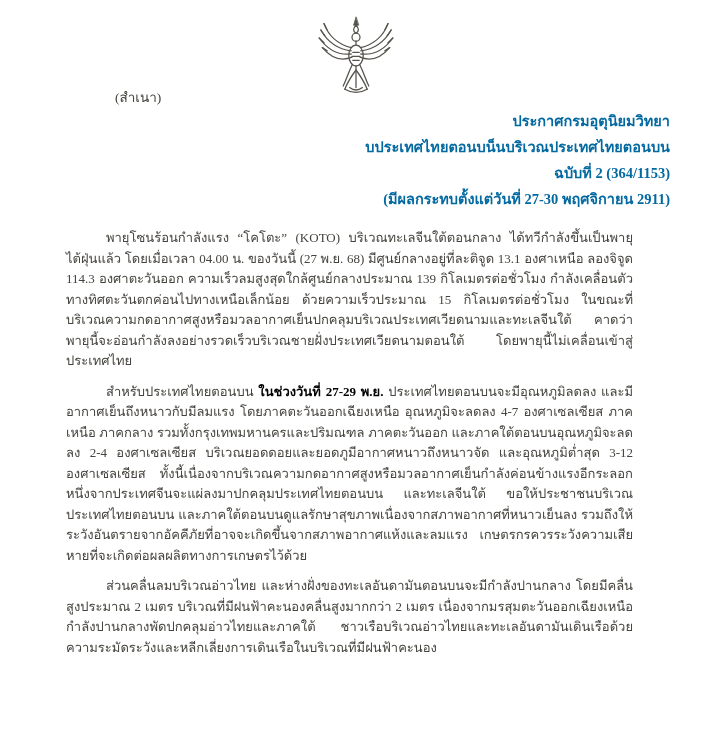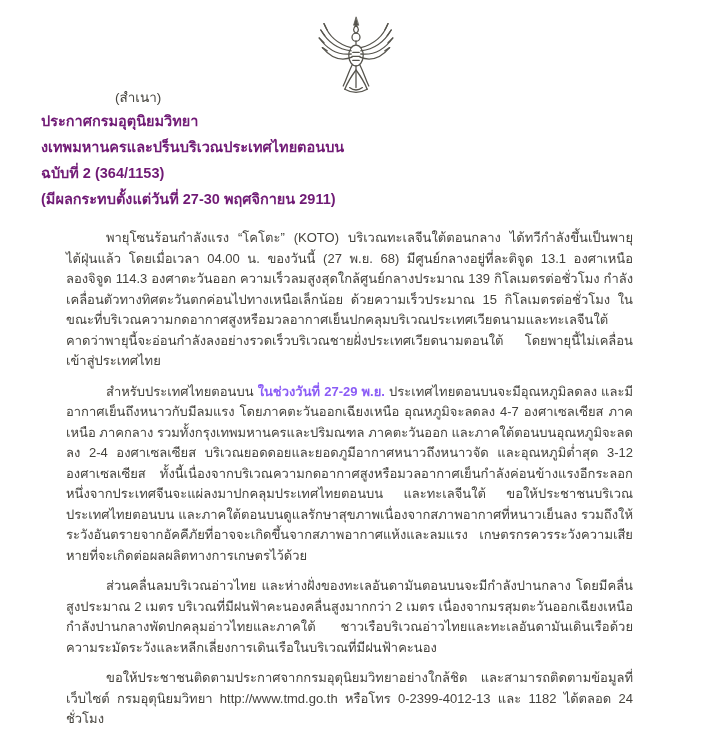--- a/index.html
+++ b/index.html
@@ -2,43 +2,43 @@
 <html><head>
 <meta charset="utf-8">
 <style>
   html,body { margin:0; padding:0; background:#ffffff; }
   .page {
     position:relative;
     width:629px; height:740px;
     margin:0 auto;
     background:#ffffff;
     overflow:hidden;
-    font-family:Liberation Sans, sans-serif;
+    font-family:Liberation Serif, serif;
     color:#45433d;
     border-radius:19px;
   }
   .emblem-wrap { padding-top:14px; text-align:center; line-height:0; }
   .emblem-wrap svg { width:100px; height:88px; }
   .copy-label {
     position:absolute; top:86px; left:74px;
     font-size:13.5px; color:#45433d;
   }
   .title-block { margin-top:6px; }
   .title-line {
-    text-align:left; font-weight:700;
+    text-align:right; font-weight:700;
     font-size:14.5px; line-height:26px;
-    color:#701a75;
+    color:#0369a1;
   }
   .content { width:579px; margin:16px auto 0; }
   .para {
     font-size:13px; line-height:20.5px;
     text-align:justify; text-indent:40px;
     color:#45433d; margin:0 12px 10px 0;
   }
-  .para b { color:#8b5cf6; }
+  .para b { color:#000000; }
 </style>
 </head>
 <body>
 
 <div class="page">
 
   <div class="emblem-wrap">
     <svg viewBox="0 0 120 110" xmlns="http://www.w3.org/2000/svg">
       <g stroke="#56544d" fill="none" stroke-width="1.6" stroke-linecap="round" stroke-linejoin="round">
         <path d="M60,4 L57,14 L63,14 Z" fill="#56544d" stroke-width="1"></path>
@@ -64,29 +64,28 @@
         <path d="M46,94 Q60,102 74,94"></path>
         <path d="M52,92 Q60,98 68,92"></path>
       </g>
     </svg>
   </div>
 
   <div class="copy-label">(สำเนา)</div>
 
   <div class="title-block">
     <div class="title-line">ประกาศกรมอุตุนิยมวิทยา</div>
-    <div class="title-line">งเทพมหานครและปร็นบริเวณประเทศไทยตอนบน</div>
+    <div class="title-line">บประเทศไทยตอนบน็นบริเวณประเทศไทยตอนบน</div>
     <div class="title-line">ฉบับที่ 2 (364/1153)</div>
     <div class="title-line">(มีผลกระทบตั้งแต่วันที่ 27-30 พฤศจิกายน 2911)</div>
   </div>
 
   <div class="content">
     <p class="para">พายุโซนร้อนกำลังแรง “โคโตะ” (KOTO) บริเวณทะเลจีนใต้ตอนกลาง ได้ทวีกำลังขึ้นเป็นพายุไต้ฝุ่นแล้ว โดยเมื่อเวลา 04.00 น. ของวันนี้ (27 พ.ย. 68) มีศูนย์กลางอยู่ที่ละติจูด 13.1 องศาเหนือ ลองจิจูด 114.3 องศาตะวันออก ความเร็วลมสูงสุดใกล้ศูนย์กลางประมาณ 139 กิโลเมตรต่อชั่วโมง กำลังเคลื่อนตัวทางทิศตะวันตกค่อนไปทางเหนือเล็กน้อย ด้วยความเร็วประมาณ 15 กิโลเมตรต่อชั่วโมง ในขณะที่บริเวณความกดอากาศสูงหรือมวลอากาศเย็นปกคลุมบริเวณประเทศเวียดนามและทะเลจีนใต้ คาดว่าพายุนี้จะอ่อนกำลังลงอย่างรวดเร็วบริเวณชายฝั่งประเทศเวียดนามตอนใต้ โดยพายุนี้ไม่เคลื่อนเข้าสู่ประเทศไทย</p>
 
     <p class="para"><span>สำหรับประเทศไทยตอนบน </span><b>ในช่วงวันที่ 27-29 พ.ย.</b><span> ประเทศไทยตอนบนจะมีอุณหภูมิลดลง และมีอากาศเย็นถึงหนาวกับมีลมแรง โดยภาคตะวันออกเฉียงเหนือ อุณหภูมิจะลดลง 4-7 องศาเซลเซียส ภาคเหนือ ภาคกลาง รวมทั้งกรุงเทพมหานครและปริมณฑล ภาคตะวันออก และภาคใต้ตอนบนอุณหภูมิจะลดลง 2-4 องศาเซลเซียส บริเวณยอดดอยและยอดภูมีอากาศหนาวถึงหนาวจัด และอุณหภูมิต่ำสุด 3-12 องศาเซลเซียส ทั้งนี้เนื่องจากบริเวณความกดอากาศสูงหรือมวลอากาศเย็นกำลังค่อนข้างแรงอีกระลอกหนึ่งจากประเทศจีนจะแผ่ลงมาปกคลุมประเทศไทยตอนบน และทะเลจีนใต้ ขอให้ประชาชนบริเวณประเทศไทยตอนบน และภาคใต้ตอนบนดูแลรักษาสุขภาพเนื่องจากสภาพอากาศที่หนาวเย็นลง รวมถึงให้ระวังอันตรายจากอัคคีภัยที่อาจจะเกิดขึ้นจากสภาพอากาศแห้งและลมแรง เกษตรกรควรระวังความเสียหายที่จะเกิดต่อผลผลิตทางการเกษตรไว้ด้วย</span></p>
 
     <p class="para">ส่วนคลื่นลมบริเวณอ่าวไทย และห่างฝั่งของทะเลอันดามันตอนบนจะมีกำลังปานกลาง โดยมีคลื่นสูงประมาณ 2 เมตร บริเวณที่มีฝนฟ้าคะนองคลื่นสูงมากกว่า 2 เมตร เนื่องจากมรสุมตะวันออกเฉียงเหนือกำลังปานกลางพัดปกคลุมอ่าวไทยและภาคใต้ ชาวเรือบริเวณอ่าวไทยและทะเลอันดามันเดินเรือด้วยความระมัดระวังและหลีกเลี่ยงการเดินเรือในบริเวณที่มีฝนฟ้าคะนอง</p>
 
-    <p class="para">ขอให้ประชาชนติดตามประกาศจากกรมอุตุนิยมวิทยาอย่างใกล้ชิด และสามารถติดตามข้อมูลที่เว็บไซต์ กรมอุตุนิยมวิทยา http://www.tmd.go.th หรือโทร 0-2399-4012-13 และ 1182 ได้ตลอด 24 ชั่วโมง</p>
 
   </div>
 
 </div>
 
 </body></html>

